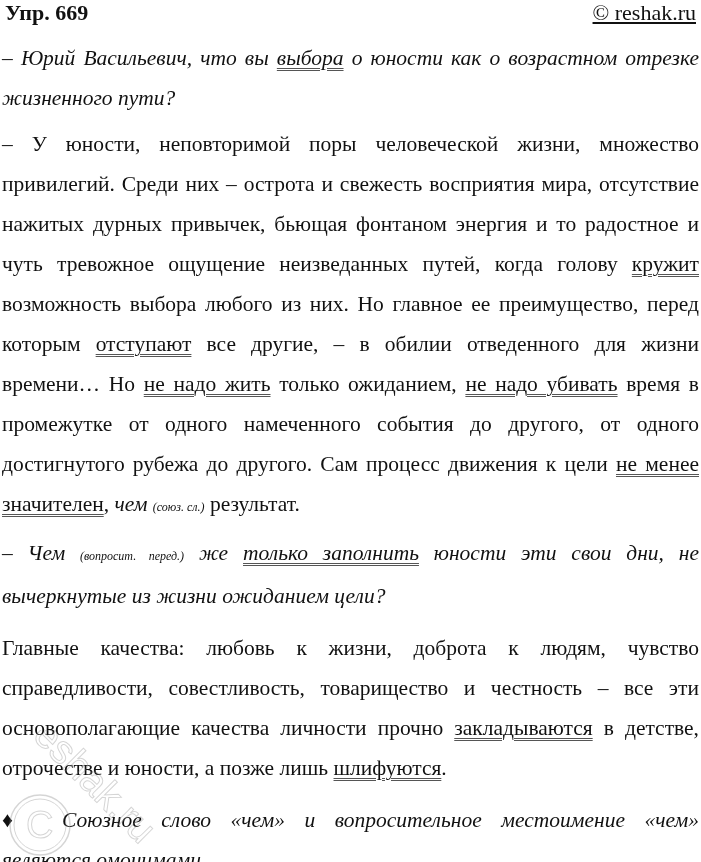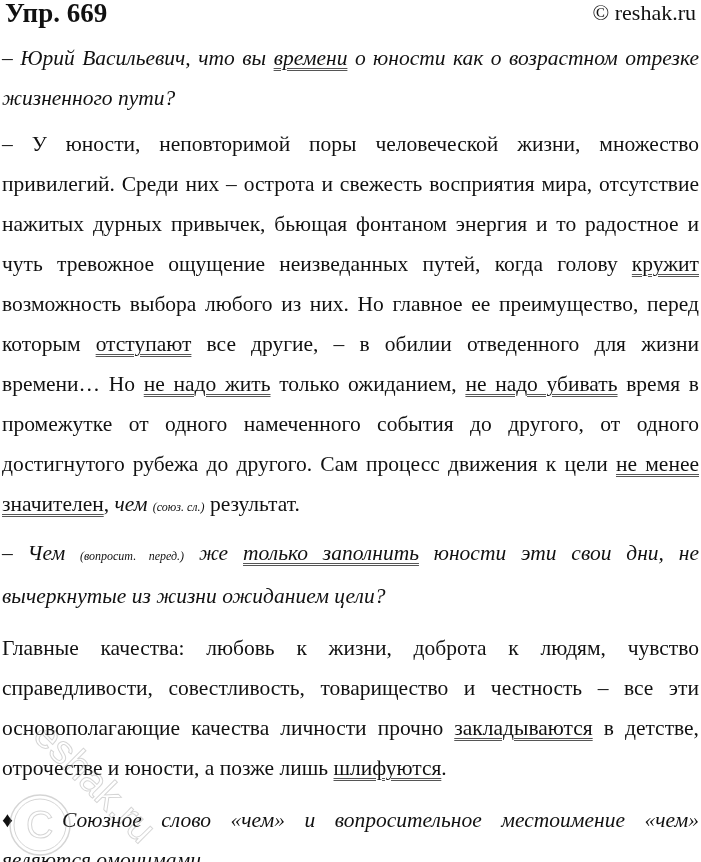--- a/index.html
+++ b/index.html
@@ -4,22 +4,22 @@
 <style>
   html, body { margin: 0; padding: 0; background: #ffffff; }
   body {
     width: 701px; height: 862px; position: relative; overflow: hidden;
     font-family: "Liberation Serif", serif; color: #111111;
   }
   .header {
     position: absolute; left: 5px; right: 5px; top: 0px; height: 30px;
     display: flex; justify-content: space-between; align-items: flex-start;
   }
-  .ex-title { font-weight: bold; font-size: 27px; line-height: 26px; }
-  .site { font-size: 22px; line-height: 26px; }
+  .ex-title { font-weight: bold; font-size: 22px; line-height: 26px; }
+  .site { font-size: 22px; line-height: 26px; text-decoration: underline; }
   .content { position: absolute; left: 2px; top: 38px; width: 697px; }
   .p {
     font-size: 21.5px; line-height: 40px; text-align: justify;
     margin: 0; text-align-last: left;
   }
   .p.it { font-style: italic; }
   .gap1 { height: 6px; }
   .gap2 { height: 12px; }
   .sub { text-decoration-thickness: 1.5px; text-underline-offset: 3px; }
   .pred {
@@ -38,21 +38,21 @@
 </head>
 <body>
 
 <div class="header">
   <span class="ex-title">Упр. 669</span>
   <span class="site">© reshak.ru</span>
 </div>
 
 <div class="content">
 
-  <p class="p it"><span>– </span><span>Юрий Васильевич, что </span><span class="sub">вы</span><span> </span><span class="pred">времени</span><span> о юности как о возрастном отрезке жизненного пути?</span></p>
+  <p class="p it"><span>– </span><span>Юрий Васильевич, что </span><span class="sub">вы</span><span> </span><span class="pred">выбора</span><span> о юности как о возрастном отрезке жизненного пути?</span></p>
 
   <div class="gap1"></div>
 
   <p class="p"><span>– У юности, неповторимой поры человеческой жизни, </span><span class="sub">множество привилегий</span><span>. Среди них – </span><span class="sub">острота</span><span> и </span><span class="sub">свежесть</span><span> восприятия мира, </span><span class="sub">отсутствие</span><span> нажитых дурных привычек, бьющая фонтаном </span><span class="sub">энергия</span><span> и то радостное и чуть тревожное </span><span class="sub">ощущение</span><span> неизведанных путей, когда голову </span><span class="pred">кружит</span><span> </span><span class="sub">возможность</span><span> выбора любого из них. Но главное ее </span><span class="sub">преимущество</span><span>, перед которым </span><span class="pred">отступают</span><span> </span><span class="sub">все</span><span> другие, – в обилии отведенного для жизни времени… Но </span><span class="pred">не надо жить</span><span> только ожиданием, </span><span class="pred">не надо убивать</span><span> время в промежутке от одного намеченного события до другого, от одного достигнутого рубежа до другого. Сам </span><span class="sub">процесс</span><span> движения к цели </span><span class="pred">не менее значителен</span><span>, </span><span class="b">чем</span><span> </span><span class="note">(союз. сл.)</span><span> результат.</span></p>
 
   <div class="gap1"></div>
 
   <p class="p it"><span>– </span><span class="b">Чем</span><span> </span><span class="note">(вопросит. перед.)</span><span> же </span><span class="pred">только заполнить</span><span> юности эти свои дни, не вычеркнутые из жизни ожиданием цели?</span></p>
 
   <div class="gap2"></div>

